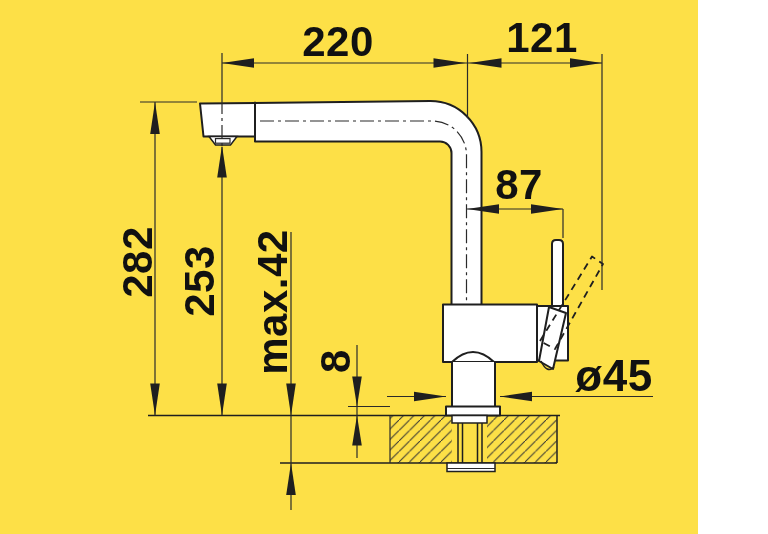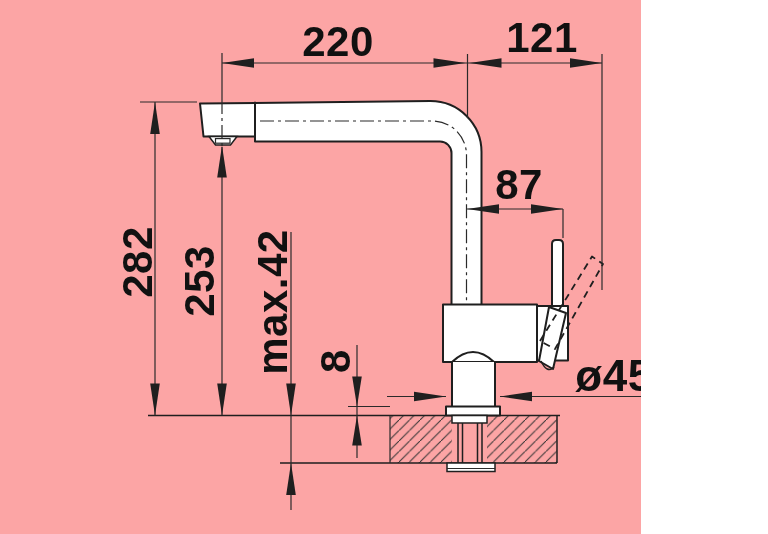--- a/index.html
+++ b/index.html
@@ -1,20 +1,20 @@
 <!DOCTYPE html>
 <html><head>
 <meta charset="utf-8">
 <style>
   html, body { margin: 0; padding: 0; background: #ffffff; }
   .stage {
     position: relative;
-    width: 641px;
+    width: 698px;
     height: 534px;
-    background: #fca5a5;
+    background: #fde047;
     overflow: hidden;
     font-family: "Liberation Sans", sans-serif;
     text-align: center;
   }
   svg { display: block; }
   .outline   { fill: none; stroke: #1f1f1f; stroke-width: 2; stroke-linejoin: round; }
   .outline-f { fill: #ffffff; stroke: #1f1f1f; stroke-width: 2; stroke-linejoin: round; }
   .med       { fill: none; stroke: #1f1f1f; stroke-width: 1.5; }
   .med-f     { fill: #ffffff; stroke: #1f1f1f; stroke-width: 1.5; }
   .dimline   { fill: none; stroke: #2a2a2a; stroke-width: 1.2; }

